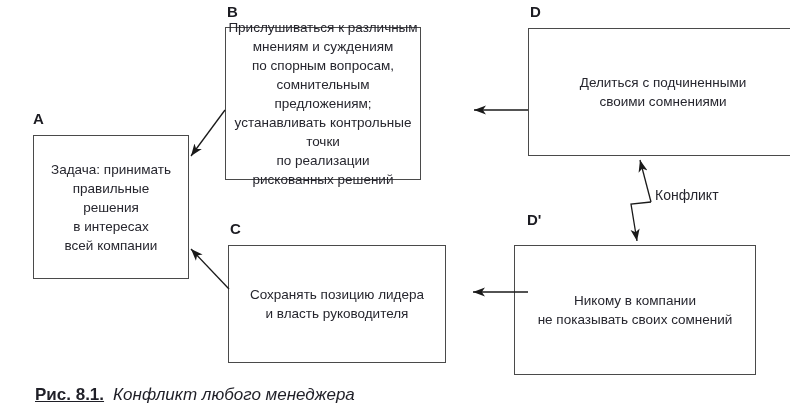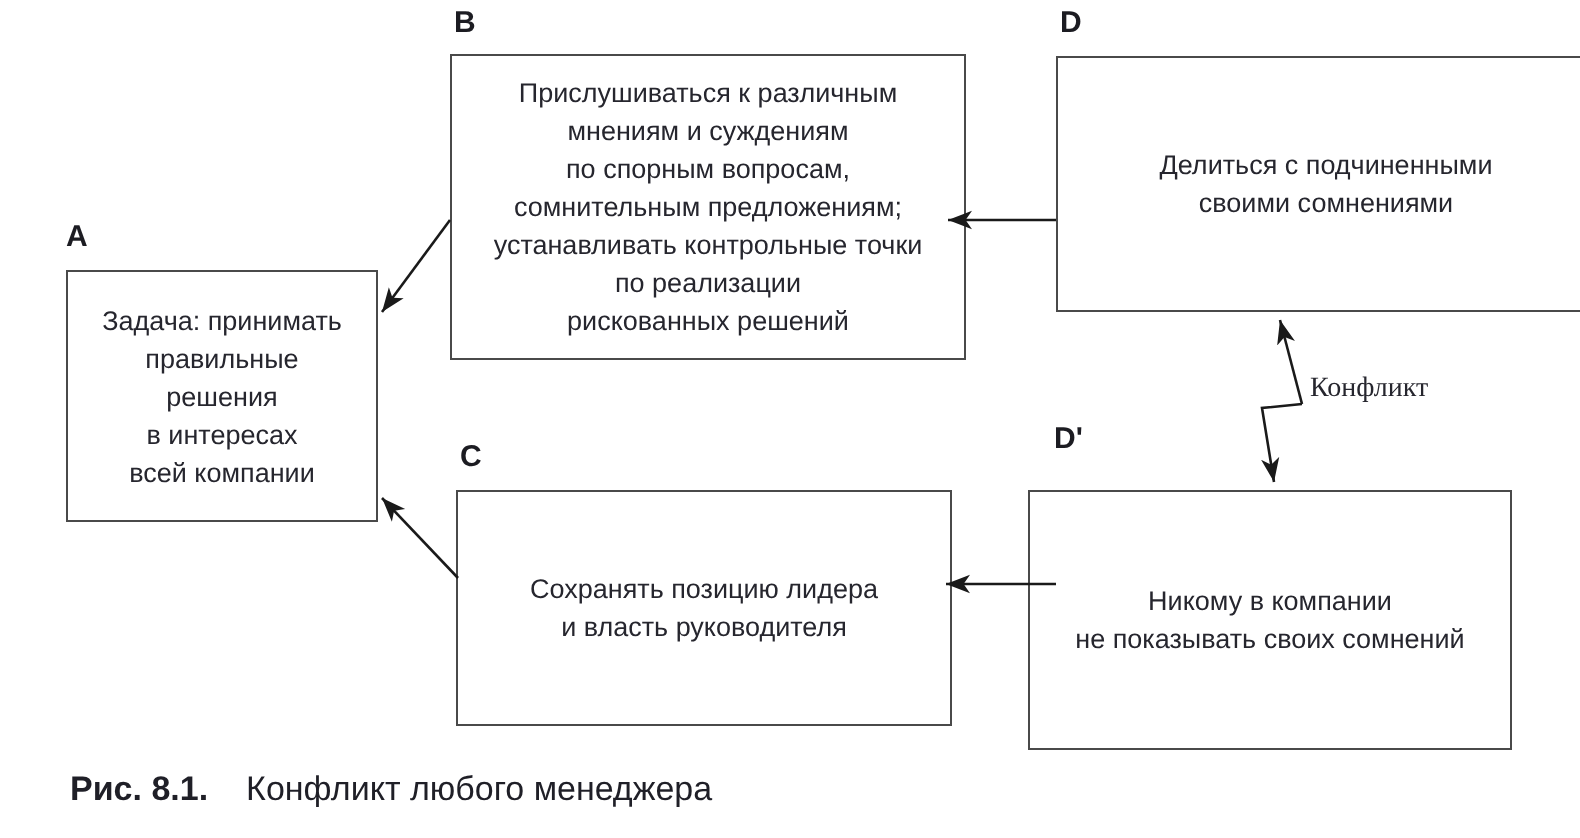--- a/index.html
+++ b/index.html
@@ -34,64 +34,63 @@
     position: absolute;
     font-size: 15px;
     font-weight: bold;
     color: #1c1c22;
   }
   .conflict-label {
     position: absolute;
     left: 655px; top: 187px;
     font-size: 14px;
     color: #26262e;
-    font-family: Liberation Serif, serif;
   }
   .arrow-layer {
     position: absolute;
     left: 0; top: 0;
     width: 790px; height: 419px;
     pointer-events: none;
   }
   .caption {
     position: absolute;
     left: 35px; top: 385px;
     font-size: 17px;
     color: #1f1f27;
     white-space: nowrap;
   }
-  .caption-label { font-weight: bold; margin-right: 19px; }
-  .caption-text { }
+  .caption-label { font-weight: bold; margin-right: 9px; text-decoration: underline; }
+  .caption-text { font-style: italic; }
 </style>
 </head>
 <body>
 
 <div class="stage">
 
-  <div class="node" style="left:33px; top:135px; width:156px; height:126px;align-items:center;">
+  <div class="node" style="left:33px; top:135px; width:156px; height:144px;align-items:center;">
     <div class="node-text">Задача: принимать
 правильные
 решения
 в интересах
 всей компании</div>
   </div>
   <div class="node-label" style="left:33px; top:110px;">A</div>
 
-  <div class="node" style="left:225px; top:27px; width:258px; height:153px;">
+  <div class="node" style="left:225px; top:27px; width:196px; height:153px;">
     <div class="node-text">Прислушиваться к различным
 мнениям и суждениям
 по спорным вопросам,
 сомнительным предложениям;
 устанавливать контрольные точки
 по реализации
 рискованных решений</div>
   </div>
   <div class="node-label" style="left:227px; top:3px;">B</div>
 
-  <div class="node" style="left:228px; top:245px; width:248px; height:118px;">
+  <div class="node" style="left:228px; top:245px; width:218px; height:118px;">
     <div class="node-text">Сохранять позицию лидера
 и власть руководителя</div>
   </div>
   <div class="node-label" style="left:230px; top:220px;">C</div>
 
   <div class="node" style="left:528px; top:28px; width:270px; height:128px;">
     <div class="node-text">Делиться с подчиненными
 своими сомнениями</div>
   </div>
   <div class="node-label" style="left:530px; top:3px;">D</div>

